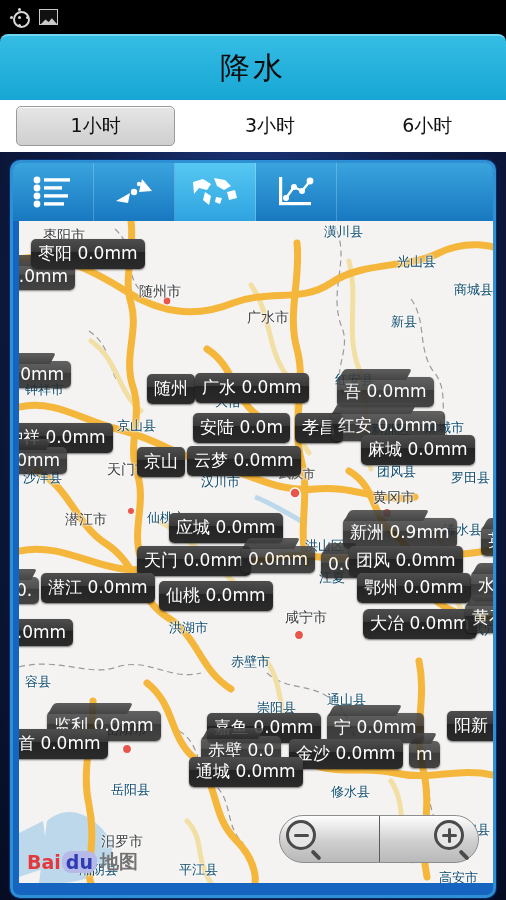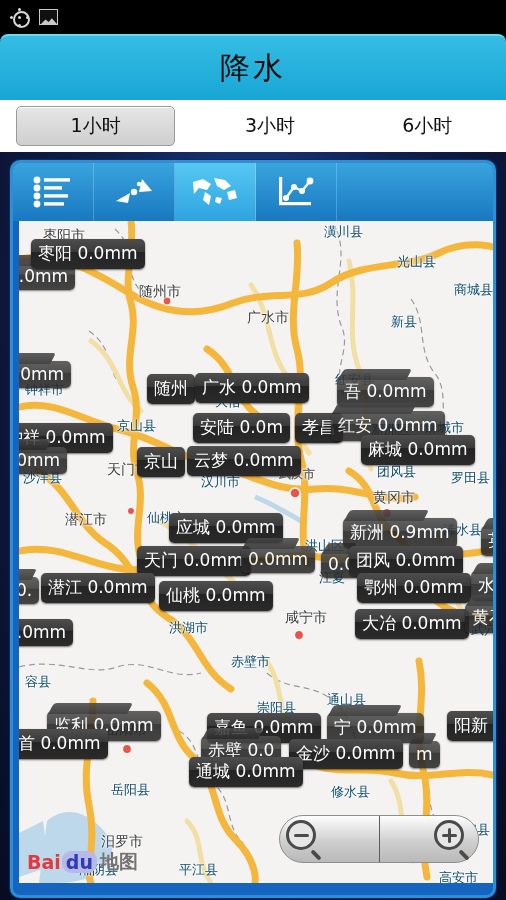--- a/index.html
+++ b/index.html
@@ -309,21 +309,21 @@
           <div class="plab dim" style="left: 302px; top: 330px;">0.0</div>
           <div class="plab dim" style="left: 324px; top: 297px;">新洲 0.9mm</div>
           <div class="plab dim" style="left: 462px; top: 305px;">英</div>
           <div class="plab" style="left: 330px; top: 325px;">团风 0.0mm</div>
           <div class="plab" style="left: 22px; top: 352px;">潜江 0.0mm</div>
           <div class="plab dim" style="left: -10px; top: 356px;">0.</div>
           <div class="plab" style="left: 140px; top: 360px;">仙桃 0.0mm</div>
           <div class="plab" style="left: 338px; top: 352px;">鄂州 0.0mm</div>
           <div class="plab dim" style="left: 452px; top: 350px;">水 0</div>
           <div class="plab" style="left: -20px; top: 398px;">0.0mm</div>
-          <div class="plab" style="left: 336px; top: 388px;">大冶 0.0mm</div>
+          <div class="plab" style="left: 344px; top: 388px; border-radius: 6px;">大冶 0.0mm</div>
           <div class="plab dim" style="left: 446px; top: 382px;">黄石 0.0</div>
           <div class="plab dim" style="left: 28px; top: 490px;">监利 0.0mm</div>
           <div class="plab" style="left: -8px; top: 508px;">首 0.0mm</div>
           <div class="plab" style="left: 188px; top: 492px;">嘉鱼 0.0mm</div>
           <div class="plab dim" style="left: 182px; top: 515px;">赤壁 0.0</div>
           <div class="plab dim" style="left: 308px; top: 492px;">宁 0.0mm</div>
           <div class="plab" style="left: 270px; top: 518px;">金沙 0.0mm</div>
           <div class="plab dim" style="left: 390px; top: 520px;">m</div>
           <div class="plab" style="left: 428px; top: 490px;">阳新 0</div>
           <div class="plab" style="left: 170px; top: 536px;">通城 0.0mm</div>

